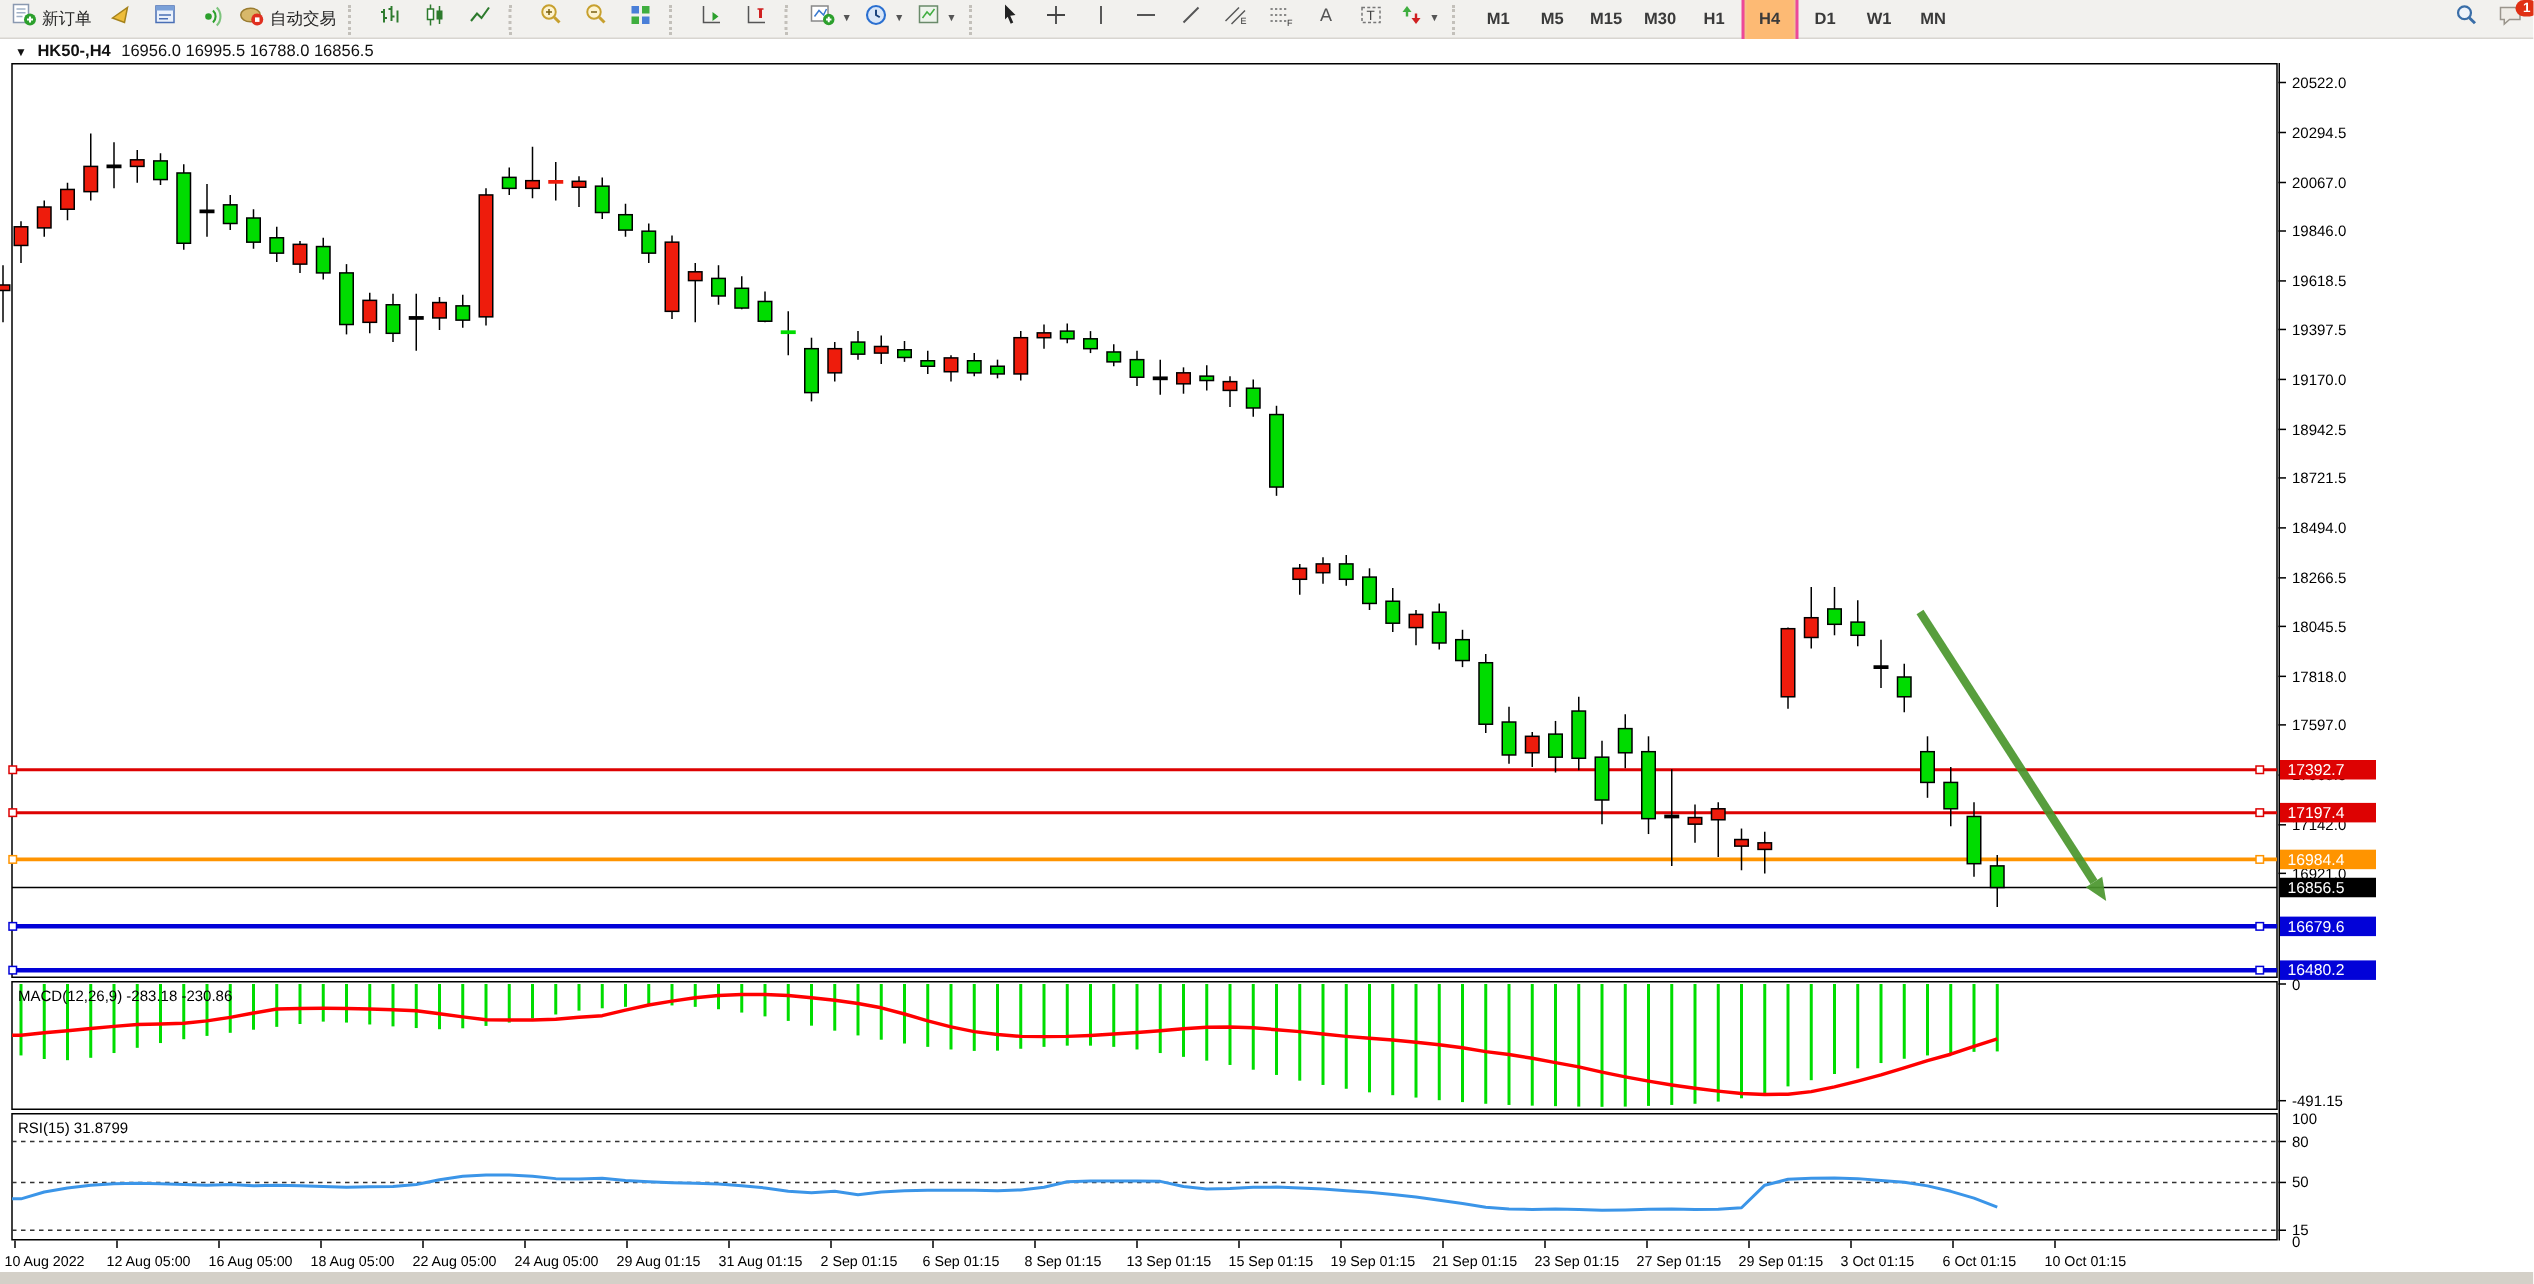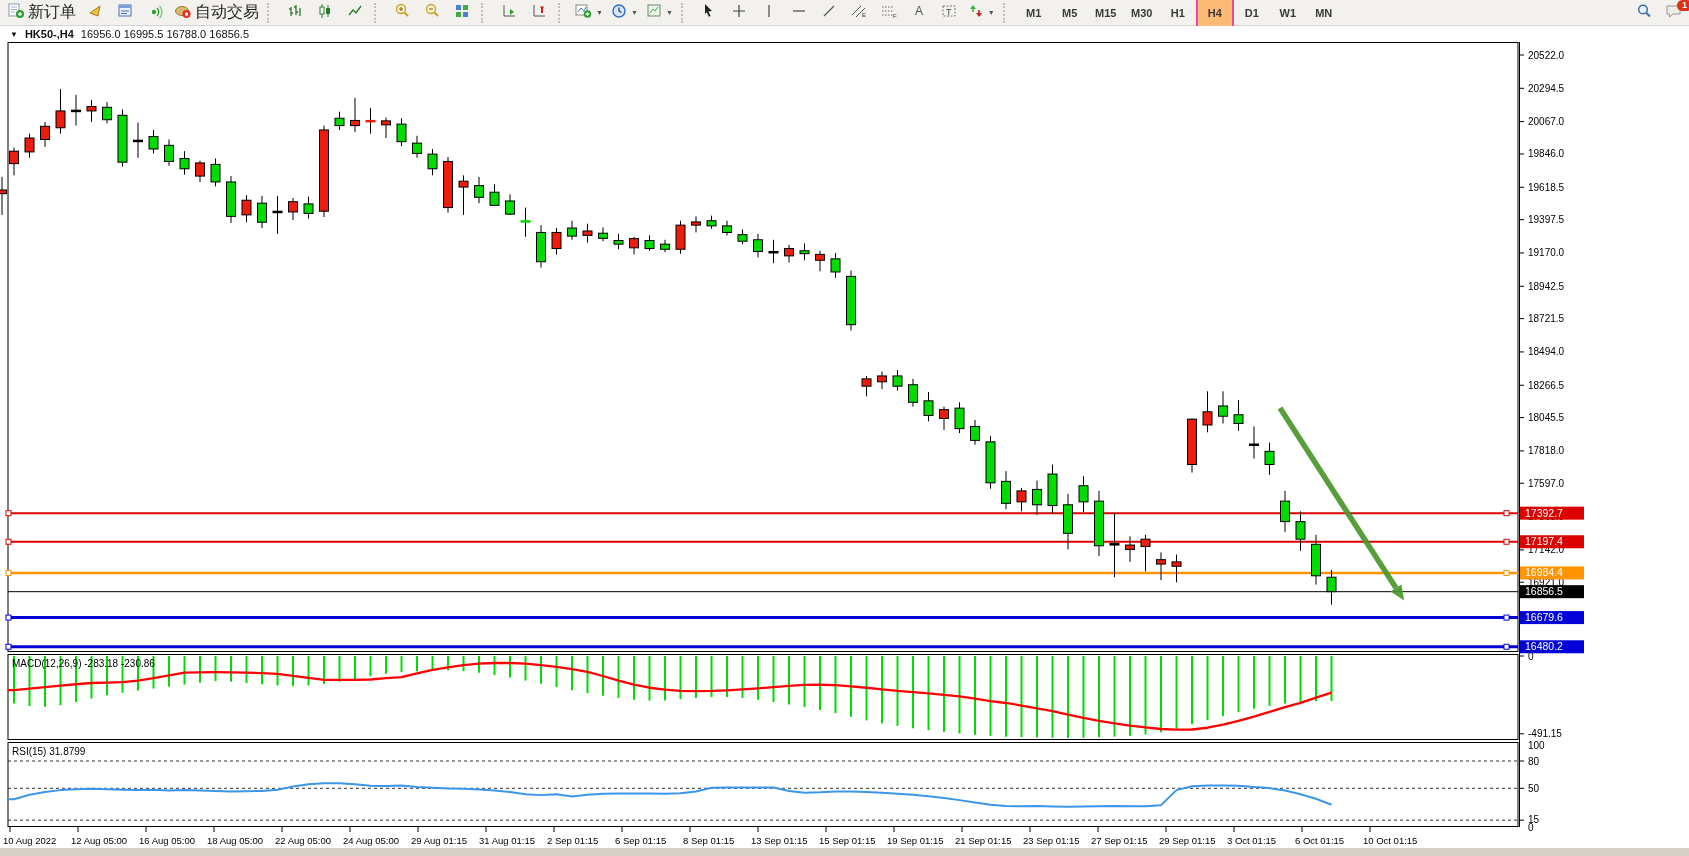--- a/index.html
+++ b/index.html
@@ -1,21 +1,21 @@
 <!DOCTYPE html>
 <html><head>
 <meta charset="utf-8">
 <style>
   html,body{margin:0;padding:0}
   body{width:1689px;height:856px;background:#fff;font-family:"Liberation Sans",sans-serif;overflow:hidden;position:relative}
   .toolbar{position:absolute;top:0;left:0;width:1689px;height:26px;background:#f2f1ee;border-bottom:1px solid #d8d5d0;display:flex;align-items:center;padding-left:3px;box-sizing:border-box}
   .tb-btn{height:22px;min-width:22px;display:inline-flex;align-items:center;justify-content:center;gap:3px;padding:0 3px;border:1px solid transparent;border-radius:2px;color:#333;position:relative;flex:none}
   .tb-btn.tf{font-size:11px;color:#3a3a3a;padding:16px 6px;font-weight:700}
   .tb-btn.tf.active{background:#fdba74;border:2px solid #ec4899;box-shadow:inset 0 0 2px #d8d4cc}
-  .tb-label{font-size:16px;color:#222;white-space:nowrap}
+  .tb-label{font-size:11px;color:#222;white-space:nowrap}
   .tb-sep{width:7px;height:20px;border-left:2px dotted #c3c0ba;margin:0 4px;flex:none}
   .tb-spacer{flex:1}
   .caret{font-size:7px;color:#555;margin-left:1px}
   .badge{position:absolute;top:-2px;right:-4px;background:#e03014;color:#fff;border-radius:7px;min-width:11px;height:11px;font-size:9px;line-height:11px;text-align:center;padding:0 2px;font-weight:700}
   .title-strip{position:absolute;top:26px;left:0;width:1689px;height:16px;background:#fff;display:flex;align-items:center;padding-left:10px;box-sizing:border-box;font-size:11px;font-weight:700;color:#111;gap:7px}
   .title-tri{font-size:8px;color:#111}
   .title-ohlc{font-weight:400}
   #chart-svg{position:absolute;top:42px;left:0}
 </style>
 </head>

